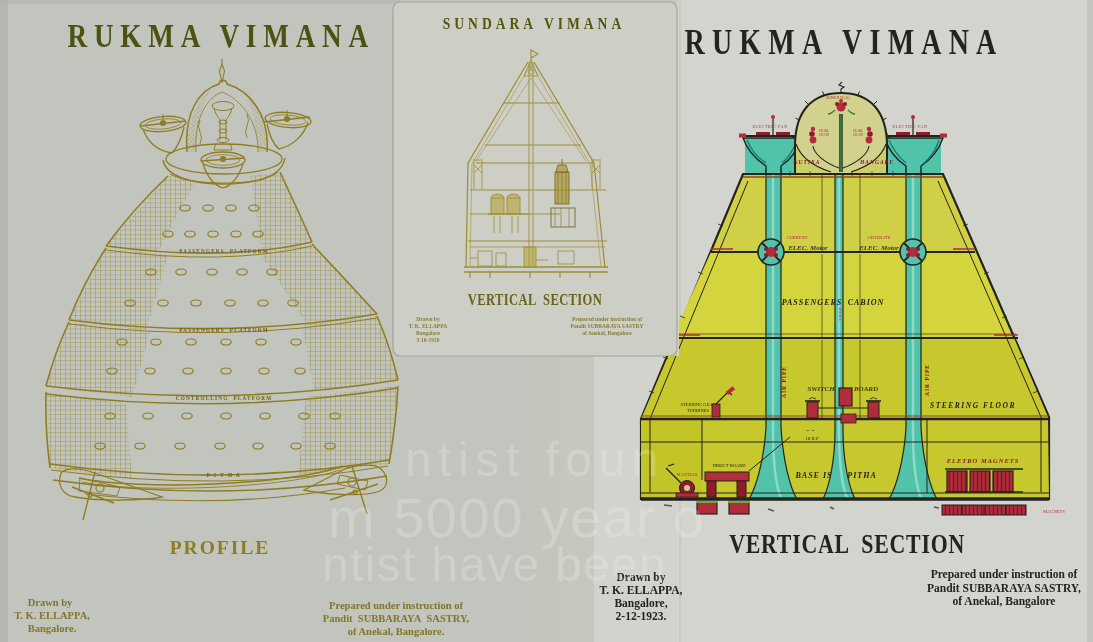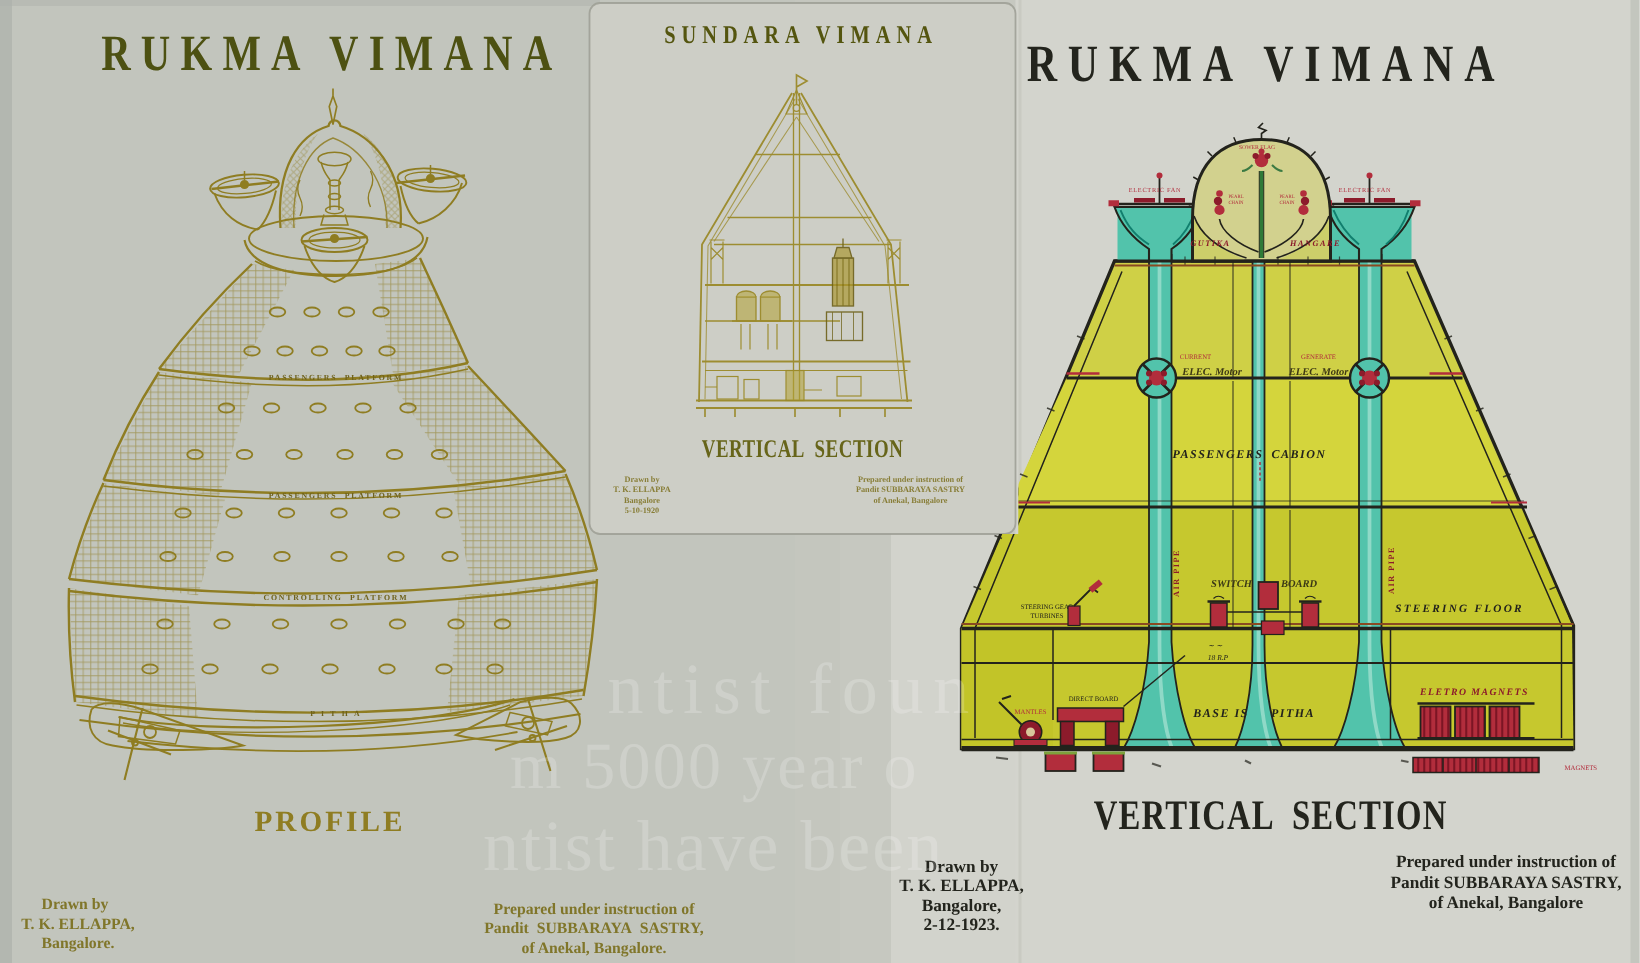--- a/index.html
+++ b/index.html
@@ -1,17 +1,17 @@
 <!DOCTYPE html>
 <html><head><meta charset="utf-8">
 <style>
 html,body{margin:0;padding:0;}
 #page{position:relative;width:1093px;height:642px;overflow:hidden;background:#c2c5bd;font-family:"Liberation Serif",serif;}
 svg{position:absolute;left:0;top:0;}
-.wm{position:absolute;color:rgba(255,255,255,0.20);font-family:Liberation Serif, serif;font-weight:400;white-space:nowrap;}
+.wm{position:absolute;color:rgba(255,255,255,0.20);font-family:Liberation Sans, sans-serif;font-weight:400;white-space:nowrap;}
 </style></head><body>
 <div id="page">
 <svg width="1093" height="642" viewBox="0 0 1093 642">
 <defs>
 <pattern id="xh" width="4.5" height="4.5" patternUnits="userSpaceOnUse">
   <path d="M0,0 L4.5,4.5 M4.5,0 L0,4.5" stroke="#8f7d22" stroke-width="0.7"></path>
 </pattern>
 <pattern id="grid" width="5" height="4.5" patternUnits="userSpaceOnUse">
   <path d="M0.5,0 L0.5,4.5 M0,0.5 L5,0.5" stroke="#8f7d22" stroke-width="0.55"></path>
 </pattern>
@@ -570,16 +570,16 @@
 
 <g fill="#23241d" font-size="11.5" font-weight="bold" text-anchor="middle">
         <text x="1004" y="578">Prepared under instruction of</text>
         <text x="1004" y="592">Pandit SUBBARAYA SASTRY,</text>
         <text x="1004" y="605">of Anekal, Bangalore</text>
       </g>
 </svg>
 
 <div class="wm" style="left:405px;top:432px;font-size:48px;letter-spacing:6.5px;">ntist foun</div>
 
-<div class="wm" style="left:328px;top:485px;font-size:44px;letter-spacing:1.5px;margin-left:12px;">m 5000 year o</div>
+<div class="wm" style="left:328px;top:485px;font-size:56px;letter-spacing:1.5px;">m 5000 year o</div>
 
 <div class="wm" style="left:322px;top:537px;font-size:48px;letter-spacing:1.3px;">ntist have been</div>
 
 </div>
 </body></html>

